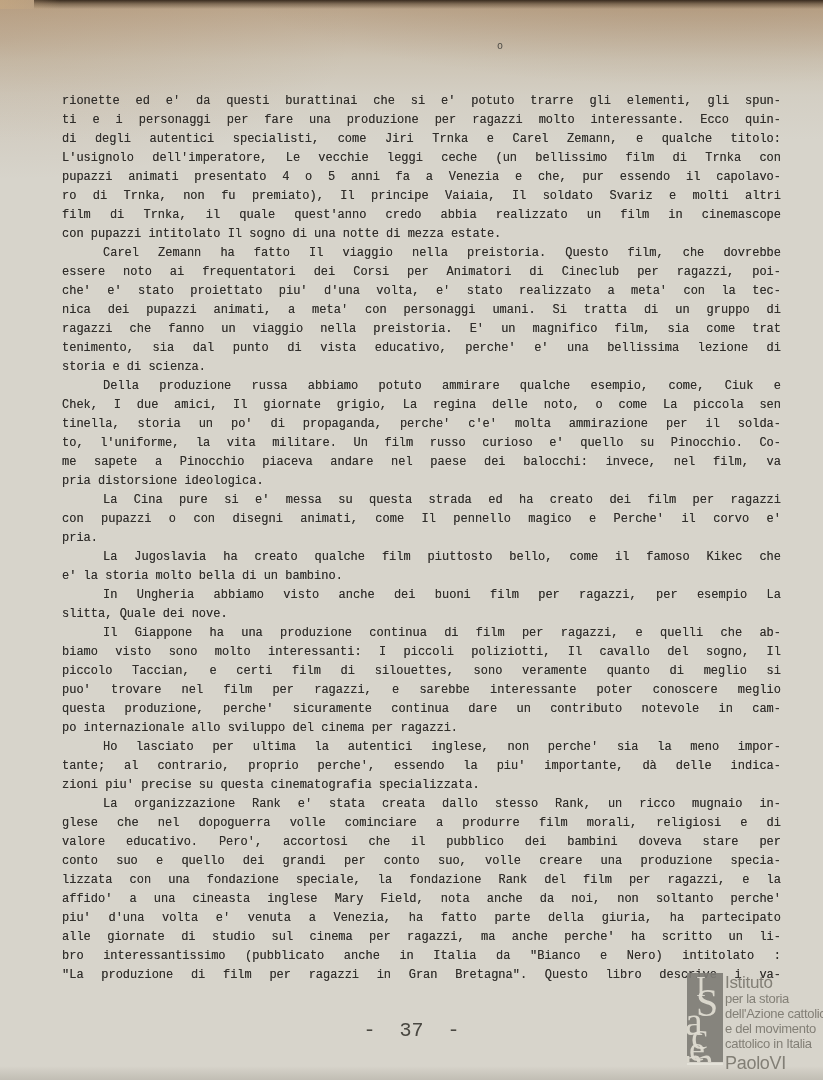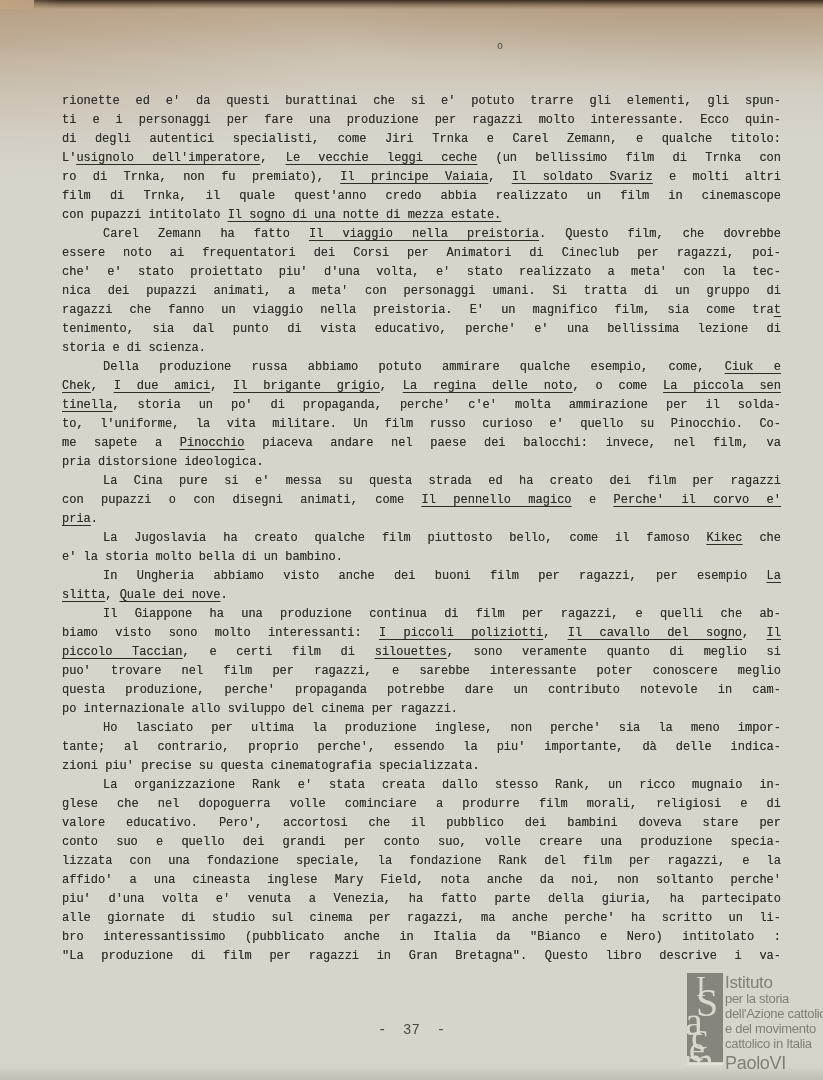--- a/index.html
+++ b/index.html
@@ -23,24 +23,24 @@
     background:linear-gradient(90deg, rgba(200,170,130,0.55), rgba(200,170,130,0) 100%);
   }
   .text-block{position:absolute;left:62px;top:92px;width:719px;}
   .line{
     height:19px;line-height:19px;font-size:12px;
     white-space:pre;text-align:left;
     text-shadow:0 0 0.5px rgba(45,42,38,0.55);
   }
   .line.just{white-space:normal;text-align:justify;text-align-last:justify;}
   .line.indent{text-indent:41px;}
-  .u{text-decoration:underline;text-decoration-thickness:1px;text-underline-offset:3px;}
+  .u{text-decoration-thickness:1px;text-underline-offset:3px;}
   .page-number{
     position:absolute;left:0;top:1021px;width:823px;height:19px;
-    text-align:center;font-size:14px;line-height:19px;white-space:pre;color:#4a4842;
+    text-align:center;font-size:20px;line-height:19px;white-space:pre;color:#4a4842;
   }
   .stray-mark{
     position:absolute;left:497px;top:42px;font-size:10px;line-height:10px;color:#4c4a44;
   }
   
   .watermark{position:absolute;left:687px;top:973px;width:136px;height:100px;}
   .wm-rect{
     position:absolute;left:0;top:0;width:36px;height:89px;
     background:rgba(127,125,118,0.92);overflow:hidden;
   }
@@ -74,50 +74,51 @@
   <div class="top-edge"></div>
   <div class="top-edge-fade"></div>
 
   <span class="stray-mark">o</span>
 
   <div class="text-block">
       <div class="line just"><span>rionette ed e' da questi burattinai che si e' potuto trarre gli elementi, gli spun-</span></div>
       <div class="line just"><span>ti e i personaggi per fare una produzione per ragazzi molto interessante. Ecco quin-</span></div>
       <div class="line just"><span>di degli autentici specialisti, come Jiri Trnka e Carel Zemann, e qualche titolo:</span></div>
       <div class="line just"><span>L'</span><span class="u">usignolo dell'imperatore</span><span>, </span><span class="u">Le vecchie leggi ceche</span><span> (un bellissimo film di Trnka con</span></div>
+      <div class="line just"><span>pupazzi animati presentato 4 o 5 anni fa a Venezia e che, pur essendo il capolavo-</span></div>
       <div class="line just"><span>ro di Trnka, non fu premiato), </span><span class="u">Il principe Vaiaia</span><span>, </span><span class="u">Il soldato Svariz</span><span> e molti altri</span></div>
       <div class="line just"><span>film di Trnka, il quale quest'anno credo abbia realizzato un film in cinemascope</span></div>
       <div class="line"><span>con pupazzi intitolato </span><span class="u">Il sogno di una notte di mezza estate.</span></div>
       <div class="line just indent"><span>Carel Zemann ha fatto </span><span class="u">Il viaggio nella preistoria</span><span>. Questo film, che dovrebbe</span></div>
       <div class="line just"><span>essere noto ai frequentatori dei Corsi per Animatori di Cineclub per ragazzi, poi-</span></div>
       <div class="line just"><span>che' e' stato proiettato piu' d'una volta, e' stato realizzato a meta' con la tec-</span></div>
       <div class="line just"><span>nica dei pupazzi animati, a meta' con personaggi umani. Si tratta di un gruppo di</span></div>
       <div class="line just"><span>ragazzi che fanno un viaggio nella preistoria. E' un magnifico film, sia come tra</span><span class="u">t</span></div>
       <div class="line just"><span>tenimento, sia dal punto di vista educativo, perche' e' una bellissima lezione di</span></div>
       <div class="line"><span>storia e di scienza.</span></div>
       <div class="line just indent"><span>Della produzione russa abbiamo potuto ammirare qualche esempio, come, </span><span class="u">Ciuk e</span></div>
-      <div class="line just"><span class="u">Chek</span><span>, </span><span class="u">I due amici</span><span>, </span><span class="u">Il brigante grigio</span><span>, </span><span class="u">La regina delle noto</span><span>, o come </span><span class="u">La piccola sen</span></div>
+      <div class="line just"><span class="u">Chek</span><span>, </span><span class="u">I due amici</span><span>, </span><span class="u">Il giornate grigio</span><span>, </span><span class="u">La regina delle noto</span><span>, o come </span><span class="u">La piccola sen</span></div>
       <div class="line just"><span class="u">tinella</span><span>, storia un po' di propaganda, perche' c'e' molta ammirazione per il solda-</span></div>
       <div class="line just"><span>to, l'uniforme, la vita militare. Un film russo curioso e' quello su Pinocchio. Co-</span></div>
       <div class="line just"><span>me sapete a </span><span class="u">Pinocchio</span><span> piaceva andare nel paese dei balocchi: invece, nel film, va</span></div>
       <div class="line"><span>pria distorsione ideologica.</span></div>
       <div class="line just indent"><span>La Cina pure si e' messa su questa strada ed ha creato dei film per ragazzi</span></div>
       <div class="line just"><span>con pupazzi o con disegni animati, come </span><span class="u">Il pennello magico</span><span> e </span><span class="u">Perche' il corvo e'</span></div>
       <div class="line"><span class="u">pria</span><span>.</span></div>
       <div class="line just indent"><span>La Jugoslavia ha creato qualche film piuttosto bello, come il famoso </span><span class="u">Kikec</span><span> che</span></div>
       <div class="line"><span>e' la storia molto bella di un bambino.</span></div>
       <div class="line just indent"><span>In Ungheria abbiamo visto anche dei buoni film per ragazzi, per esempio </span><span class="u">La</span></div>
       <div class="line"><span class="u">slitta</span><span>, </span><span class="u">Quale dei nove</span><span>.</span></div>
       <div class="line just indent"><span>Il Giappone ha una produzione continua di film per ragazzi, e quelli che ab-</span></div>
       <div class="line just"><span>biamo visto sono molto interessanti: </span><span class="u">I piccoli poliziotti</span><span>, </span><span class="u">Il cavallo del sogno</span><span>, </span><span class="u">Il</span></div>
       <div class="line just"><span class="u">piccolo Taccian</span><span>, e certi film di </span><span class="u">silouettes</span><span>, sono veramente quanto di meglio si</span></div>
       <div class="line just"><span>puo' trovare nel film per ragazzi, e sarebbe interessante poter conoscere meglio</span></div>
-      <div class="line just"><span>questa produzione, perche' propaganda potrebbe dare un contributo notevole in cam-</span></div>
+      <div class="line just"><span>questa produzione, perche' sicuramente continua dare un contributo notevole in cam-</span></div>
       <div class="line"><span>po internazionale allo sviluppo del cinema per ragazzi.</span></div>
-      <div class="line just indent"><span>Ho lasciato per ultima la produzione inglese, non perche' sia la meno impor-</span></div>
+      <div class="line just indent"><span>Ho lasciato per ultima la autentici inglese, non perche' sia la meno impor-</span></div>
       <div class="line just"><span>tante; al contrario, proprio perche', essendo la piu' importante, dà delle indica-</span></div>
       <div class="line"><span>zioni piu' precise su questa cinematografia specializzata.</span></div>
       <div class="line just indent"><span>La organizzazione Rank e' stata creata dallo stesso Rank, un ricco mugnaio in-</span></div>
       <div class="line just"><span>glese che nel dopoguerra volle cominciare a produrre film morali, religiosi e di</span></div>
       <div class="line just"><span>valore educativo. Pero', accortosi che il pubblico dei bambini doveva stare per</span></div>
       <div class="line just"><span>conto suo e quello dei grandi per conto suo, volle creare una produzione specia-</span></div>
       <div class="line just"><span>lizzata con una fondazione speciale, la fondazione Rank del film per ragazzi, e la</span></div>
       <div class="line just"><span>affido' a una cineasta inglese Mary Field, nota anche da noi, non soltanto perche'</span></div>
       <div class="line just"><span>piu' d'una volta e' venuta a Venezia, ha fatto parte della giuria, ha partecipato</span></div>
       <div class="line just"><span>alle giornate di studio sul cinema per ragazzi, ma anche perche' ha scritto un li-</span></div>

